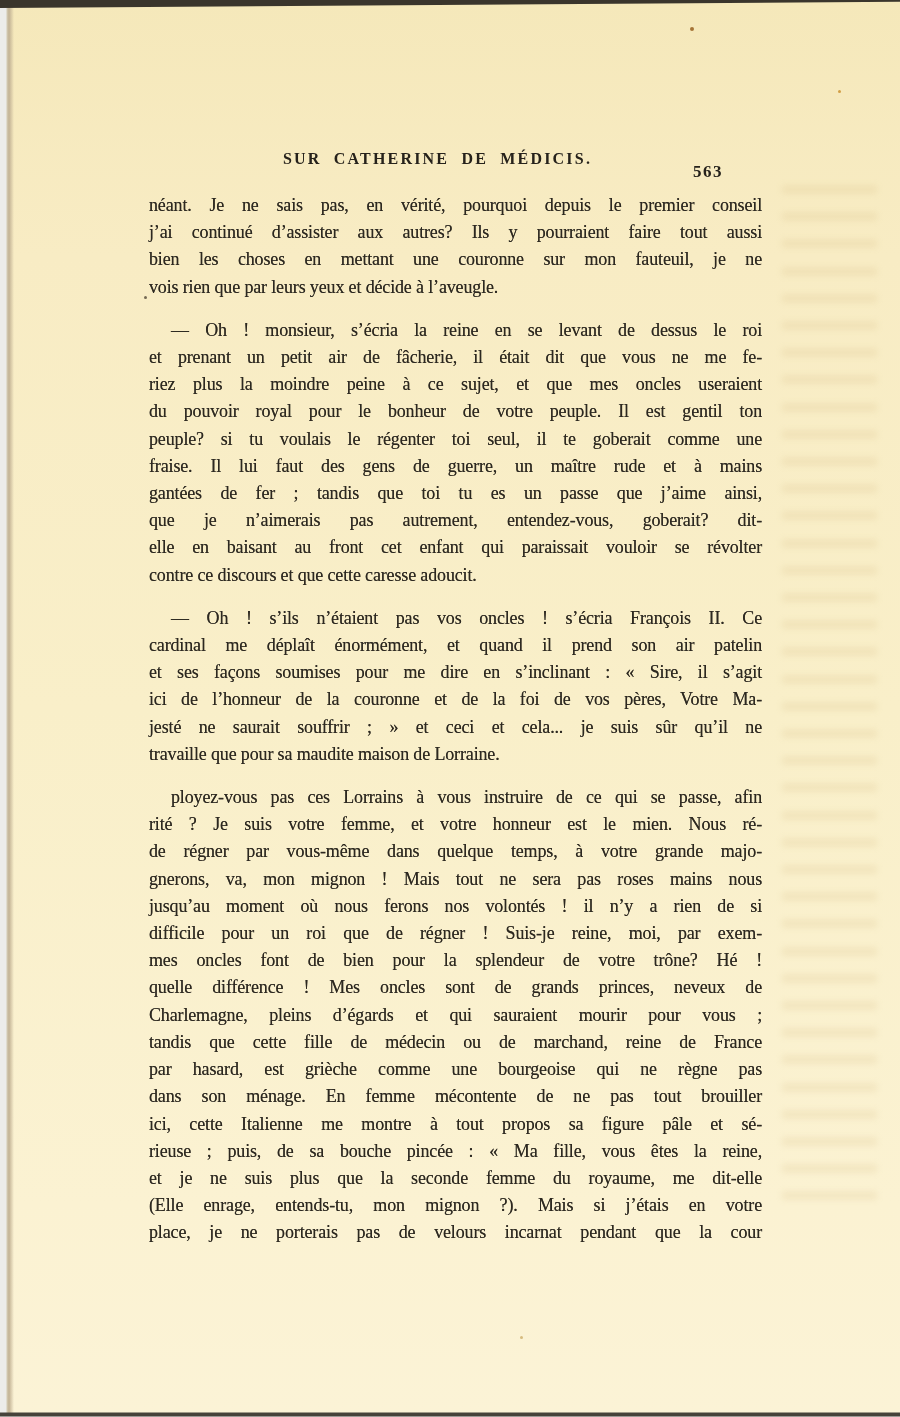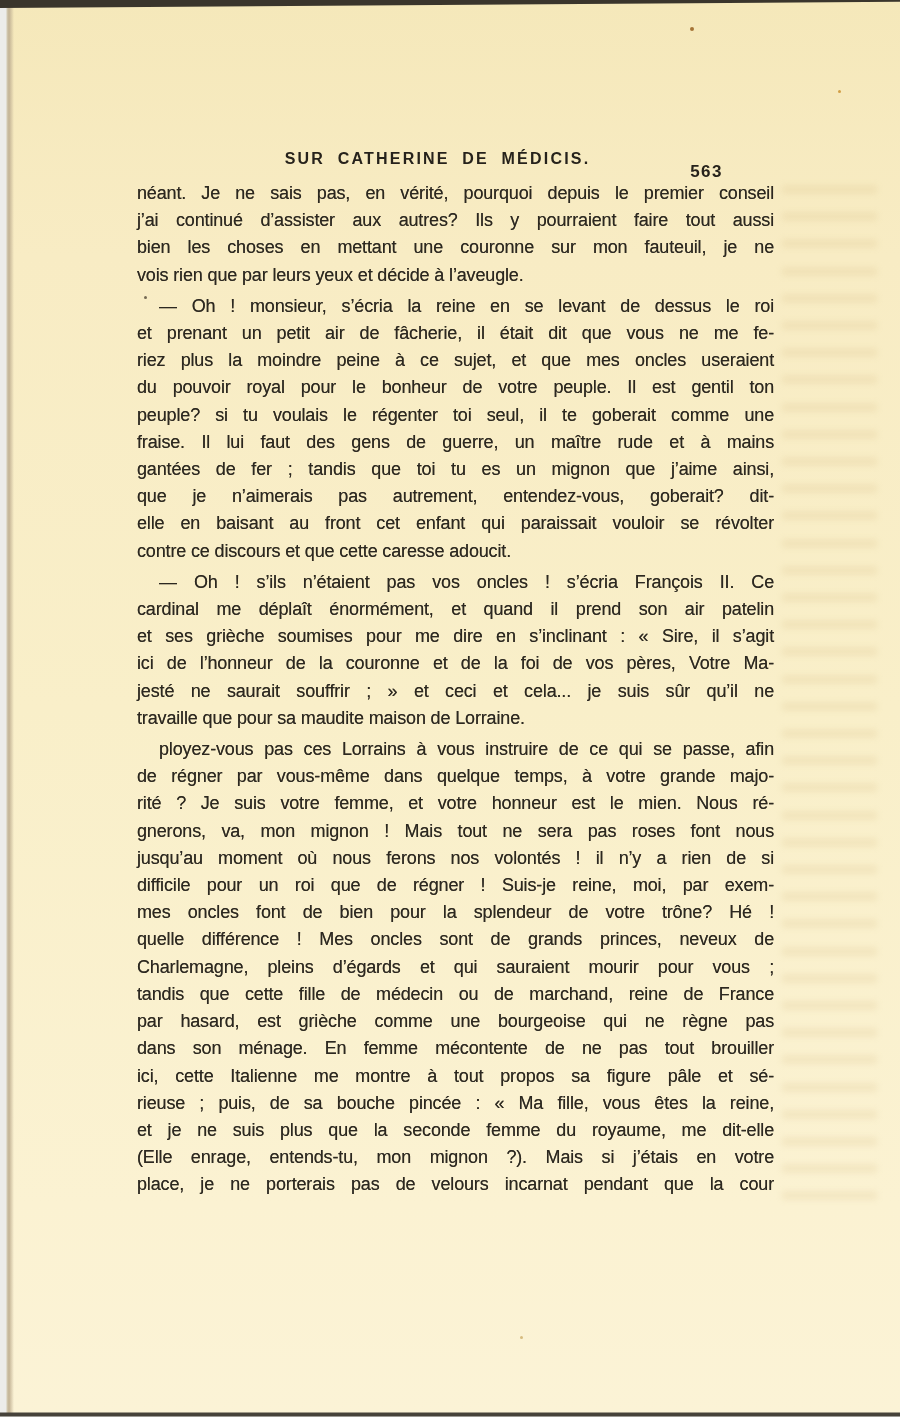--- a/index.html
+++ b/index.html
@@ -6,21 +6,21 @@
     margin: 0;
     padding: 0;
     background: #888;
   }
   .scan {
     position: relative;
     width: 900px;
     height: 1417px;
     overflow: hidden;
     background: #ebebe9;
-    font-family: Liberation Sans, sans-serif;
+    font-family: Liberation Serif, serif;
   }
   .page {
     position: absolute;
     inset: 0;
     background: linear-gradient(180deg, #f5e8ba 0%, #f8ecc4 18%, #f9efc9 50%, #fbf2d2 85%, #fbf3d6 100%);
   }
   
   .edge-top {
     position: absolute;
     top: 0; left: 0; right: 0;
@@ -79,21 +79,21 @@
     position: absolute;
     top: 176px;
     left: 133px;
     width: 645px;
     color: #2c2820;
     font-size: 18px;
     line-height: 27.2px;
     letter-spacing: -0.15px;
     text-shadow: 0 0 0.5px rgba(44, 40, 32, 0.7);
   }
-  .paragraph { margin: 4px; }
+  .paragraph { margin: 16px; }
   .line {
     text-align: justify;
     text-align-last: justify;
     white-space: nowrap;
     overflow: visible;
   }
   .line.no-stretch { text-align-last: left; }
   .paragraph.indented .line:first-child { text-indent: 22px; }
   
   .ghosting {
@@ -135,38 +135,38 @@
           <div class="line">bien les choses en mettant une couronne sur mon fauteuil, je ne</div>
           <div class="line no-stretch">vois rien que par leurs yeux et décide à l’aveugle.</div>
         </div>
         <div class="paragraph indented">
           <div class="line">— Oh ! monsieur, s’écria la reine en se levant de dessus le roi</div>
           <div class="line">et prenant un petit air de fâcherie, il était dit que vous ne me fe-</div>
           <div class="line">riez plus la moindre peine à ce sujet, et que mes oncles useraient</div>
           <div class="line">du pouvoir royal pour le bonheur de votre peuple. Il est gentil ton</div>
           <div class="line">peuple? si tu voulais le régenter toi seul, il te goberait comme une</div>
           <div class="line">fraise. Il lui faut des gens de guerre, un maître rude et à mains</div>
-          <div class="line">gantées de fer ; tandis que toi tu es un mignon que j’aime ainsi,</div>
+          <div class="line">gantées de fer ; tandis que toi tu es un passe que j’aime ainsi,</div>
           <div class="line">que je n’aimerais pas autrement, entendez-vous, goberait? dit-</div>
           <div class="line">elle en baisant au front cet enfant qui paraissait vouloir se révolter</div>
           <div class="line no-stretch">contre ce discours et que cette caresse adoucit.</div>
         </div>
         <div class="paragraph indented">
           <div class="line">— Oh ! s’ils n’étaient pas vos oncles ! s’écria François II. Ce</div>
           <div class="line">cardinal me déplaît énormément, et quand il prend son air patelin</div>
-          <div class="line">et ses grièche soumises pour me dire en s’inclinant : « Sire, il s’agit</div>
+          <div class="line">et ses façons soumises pour me dire en s’inclinant : « Sire, il s’agit</div>
           <div class="line">ici de l’honneur de la couronne et de la foi de vos pères, Votre Ma-</div>
           <div class="line">jesté ne saurait souffrir ; » et ceci et cela... je suis sûr qu’il ne</div>
           <div class="line no-stretch">travaille que pour sa maudite maison de Lorraine.</div>
         </div>
         <div class="paragraph indented">
           <div class="line">ployez-vous pas ces Lorrains à vous instruire de ce qui se passe, afin</div>
+          <div class="line">rité ? Je suis votre femme, et votre honneur est le mien. Nous ré-</div>
           <div class="line">de régner par vous-même dans quelque temps, à votre grande majo-</div>
-          <div class="line">rité ? Je suis votre femme, et votre honneur est le mien. Nous ré-</div>
-          <div class="line">gnerons, va, mon mignon ! Mais tout ne sera pas roses font nous</div>
+          <div class="line">gnerons, va, mon mignon ! Mais tout ne sera pas roses mains nous</div>
           <div class="line">jusqu’au moment où nous ferons nos volontés ! il n’y a rien de si</div>
           <div class="line">difficile pour un roi que de régner ! Suis-je reine, moi, par exem-</div>
           <div class="line">mes oncles font de bien pour la splendeur de votre trône? Hé !</div>
           <div class="line">quelle différence ! Mes oncles sont de grands princes, neveux de</div>
           <div class="line">Charlemagne, pleins d’égards et qui sauraient mourir pour vous ;</div>
           <div class="line">tandis que cette fille de médecin ou de marchand, reine de France</div>
           <div class="line">par hasard, est grièche comme une bourgeoise qui ne règne pas</div>
           <div class="line">dans son ménage. En femme mécontente de ne pas tout brouiller</div>
           <div class="line">ici, cette Italienne me montre à tout propos sa figure pâle et sé-</div>
           <div class="line">rieuse ; puis, de sa bouche pincée : « Ma fille, vous êtes la reine,</div>

